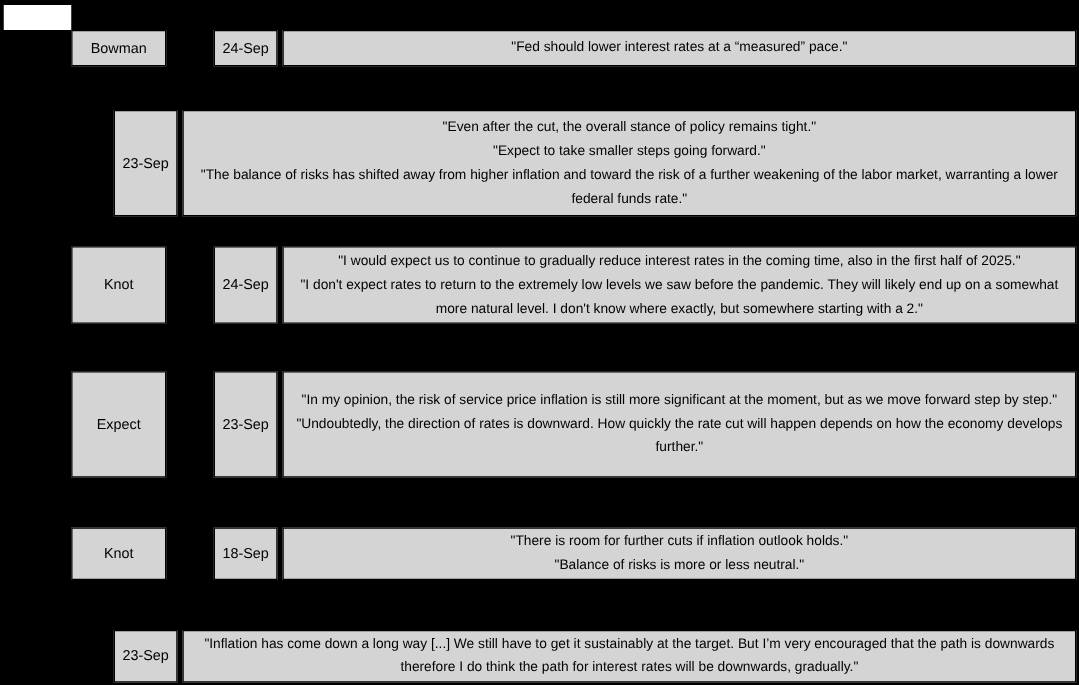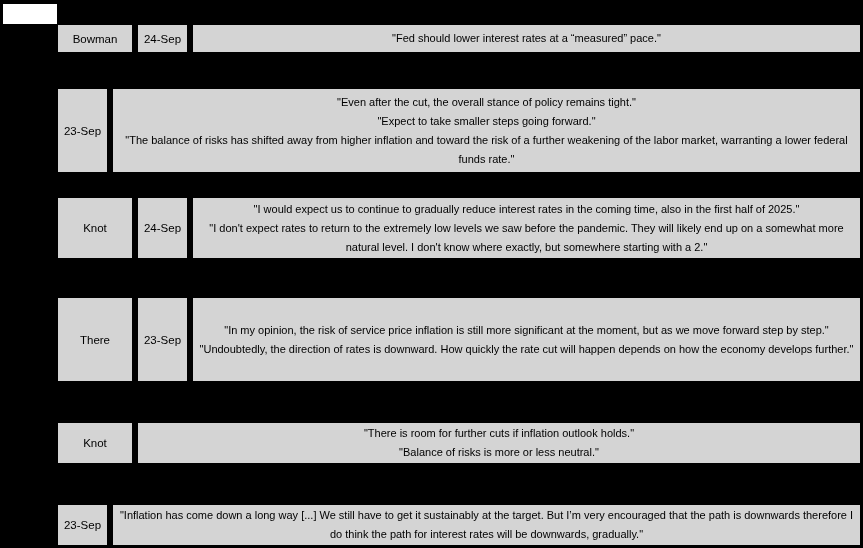--- a/index.html
+++ b/index.html
@@ -28,21 +28,21 @@
   .cell {
     background: #d4d4d4;
     border: 1px solid #000000;
     box-sizing: border-box;
     display: flex;
     align-items: center;
     justify-content: center;
     text-align: center;
   }
   .name  { flex: 0 0 76px; font-size: 11.5px; }
-  .date  { flex: 0 0 51px; font-size: 11.5px; }
+  .date  { flex: 0 0 51px; font-size: 11.5px; margin-left: 34px; }
   .quote {
     flex: 1 1 auto;
     flex-direction: column;
     font-size: 11px;
     line-height: 19px;
     padding: 0 5px;
   }
   .qline { width: 100%; }
   .r1 { top: 24px;  height: 29px; }
   .r2 { top: 88px;  height: 85px; }
@@ -78,30 +78,31 @@
   <section class="row r3">
     <div class="cell name">Knot</div>
     <div class="cell date">24-Sep</div>
     <div class="cell quote">
       <div class="qline">"I would expect us to continue to gradually reduce interest rates in the coming time, also in the first half of 2025."</div>
       <div class="qline">"I don't expect rates to return to the extremely low levels we saw before the pandemic. They will likely end up on a somewhat more natural level. I don't know where exactly, but somewhere starting with a 2."</div>
     </div>
   </section>
 
   <section class="row r4">
-    <div class="cell name">There</div>
+    <div class="cell name">Expect</div>
     <div class="cell date">23-Sep</div>
     <div class="cell quote">
       <div class="qline">"In my opinion, the risk of service price inflation is still more significant at the moment, but as we move forward step by step."</div>
       <div class="qline">"Undoubtedly, the direction of rates is downward. How quickly the rate cut will happen depends on how the economy develops further."</div>
     </div>
   </section>
 
   <section class="row r5">
     <div class="cell name">Knot</div>
+    <div class="cell date">18-Sep</div>
     <div class="cell quote">
       <div class="qline">"There is room for further cuts if inflation outlook holds."</div>
       <div class="qline">"Balance of risks is more or less neutral."</div>
     </div>
   </section>
 
   <section class="row r6">
     <div class="cell date">23-Sep</div>
     <div class="cell quote">
       <div class="qline">"Inflation has come down a long way [...] We still have to get it sustainably at the target. But I’m very encouraged that the path is downwards therefore I do think the path for interest rates will be downwards, gradually."</div>

